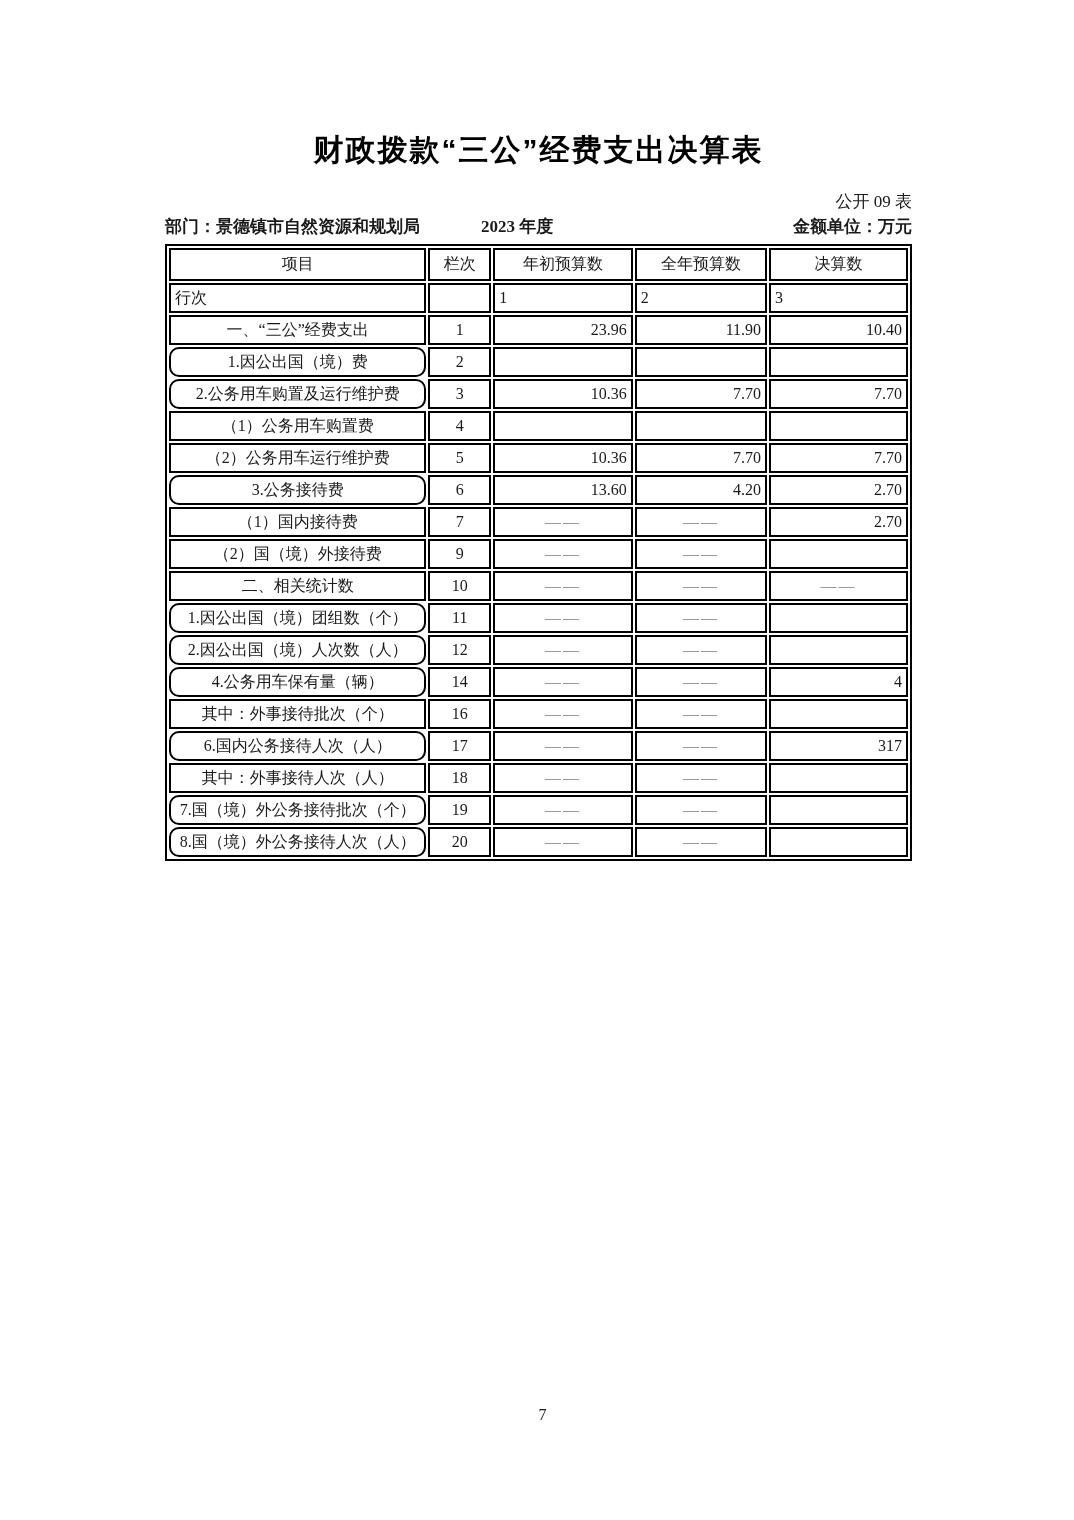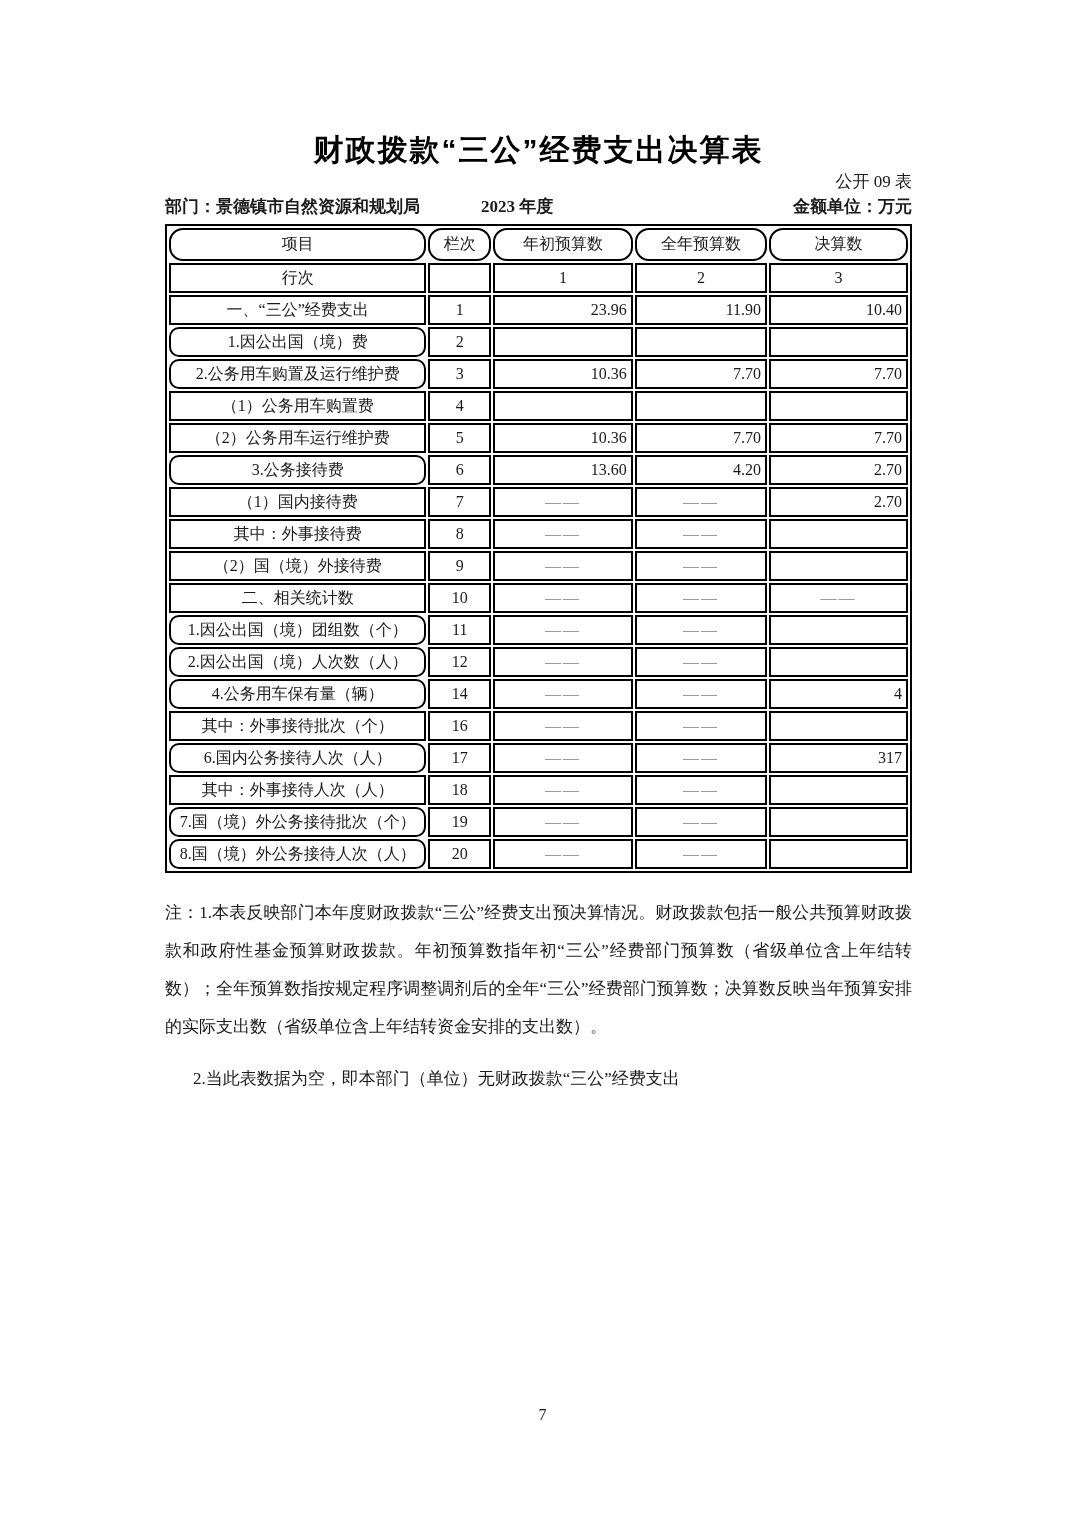--- a/index.html
+++ b/index.html
@@ -27,20 +27,21 @@
     margin: 0;
     padding-top: 130px;
     text-align: center;
     font-family: "Liberation Sans", "DejaVu Sans", sans-serif;
     font-weight: bold;
     font-size: 30px;
     letter-spacing: 2px;
     color: #000;
   }
   .table-code {
+    margin-top: 20px;
     text-align: right;
     font-size: 17px;
     height: 22px;
     line-height: 22px;
   }
   .meta-row {
     position: relative;
     height: 26px;
     font-size: 17px;
     line-height: 26px;
@@ -64,22 +65,22 @@
   table.fiscal td {
     border: 2px solid #000;
     height: 26px;
     padding: 0 4px;
     font-weight: normal;
     vertical-align: middle;
     white-space: nowrap;
     overflow: hidden;
     background: #fff;
   }
-  table.fiscal thead tr.col-header th { height: 29px; text-align: center; border-radius: 14px; }
-  table.fiscal thead tr.index-row td { text-align: center; }
+  table.fiscal thead tr.col-header th { height: 29px; text-align: center; }
+  table.fiscal thead tr.index-row td { text-align: left; }
   td.label-cell { text-align: center; }
   td.line-no    { text-align: center; }
   td.num        { text-align: right; padding-right: 10px; }
   td.dash       { text-align: center; color: #8a8a8a; letter-spacing: 2px; }
   .ind0 { padding-left: 8px; }
   .ind1 { padding-left: 20px; border-radius: 10px; }
   .ind2 { padding-left: 40px; }
   .ind3 { padding-left: 76px; }
 
   .notes {
@@ -190,27 +191,20 @@
             <td class="num">2.70</td>
           </tr>
           <tr>
             <td class="label-cell ind2">（1）国内接待费</td>
             <td class="line-no">7</td>
             <td class="dash">——</td>
             <td class="dash">——</td>
             <td class="num">2.70</td>
           </tr>
           <tr>
-            <td class="label-cell ind3">其中：外事接待费</td>
-            <td class="line-no">8</td>
-            <td class="dash">——</td>
-            <td class="dash">——</td>
-            <td></td>
-          </tr>
-          <tr>
             <td class="label-cell ind2">（2）国（境）外接待费</td>
             <td class="line-no">9</td>
             <td class="dash">——</td>
             <td class="dash">——</td>
             <td></td>
           </tr>
           <tr>
             <td class="label-cell ind0">二、相关统计数</td>
             <td class="line-no">10</td>
             <td class="dash">——</td>
@@ -269,21 +263,17 @@
           <tr>
             <td class="label-cell ind1">8.国（境）外公务接待人次（人）</td>
             <td class="line-no">20</td>
             <td class="dash">——</td>
             <td class="dash">——</td>
             <td></td>
           </tr>
         </tbody>
     </table>
 
-    <div class="notes">
-      <p class="note-1">注：1.本表反映部门本年度财政拨款“三公”经费支出预决算情况。财政拨款包括一般公共预算财政拨款和政府性基金预算财政拨款。年初预算数指年初“三公”经费部门预算数（省级单位含上年结转数）；全年预算数指按规定程序调整调剂后的全年“三公”经费部门预算数；决算数反映当年预算安排的实际支出数（省级单位含上年结转资金安排的支出数）。</p>
-      <p class="note-2">2.当此表数据为空，即本部门（单位）无财政拨款“三公”经费支出</p>
-    </div>
 
   </div>
 
   <div class="page-number">7</div>
 </div>
 
 </body></html>

